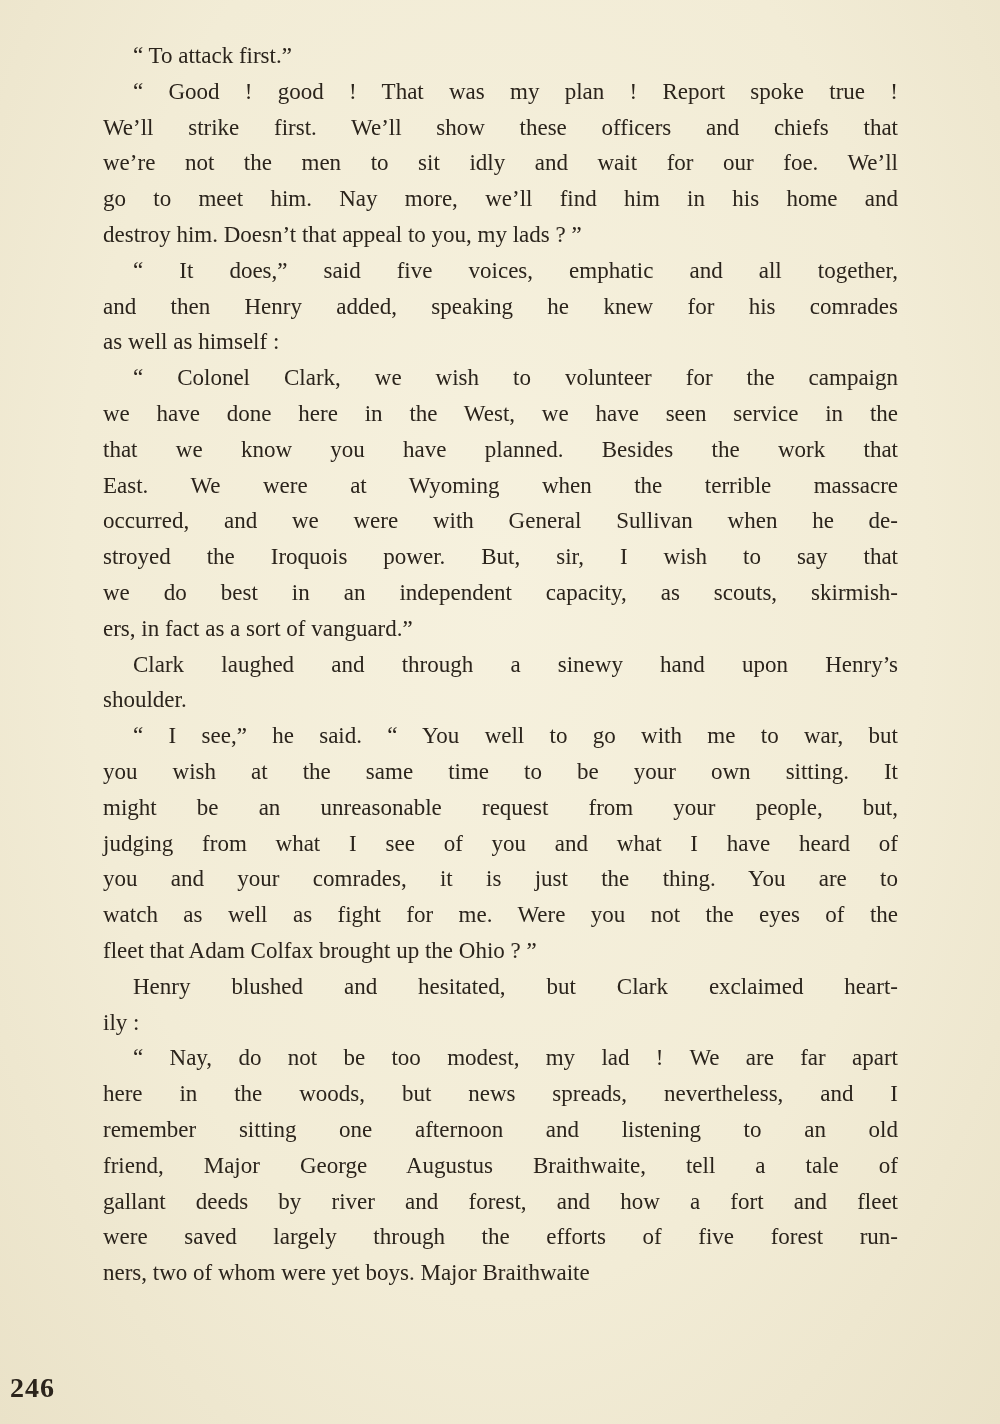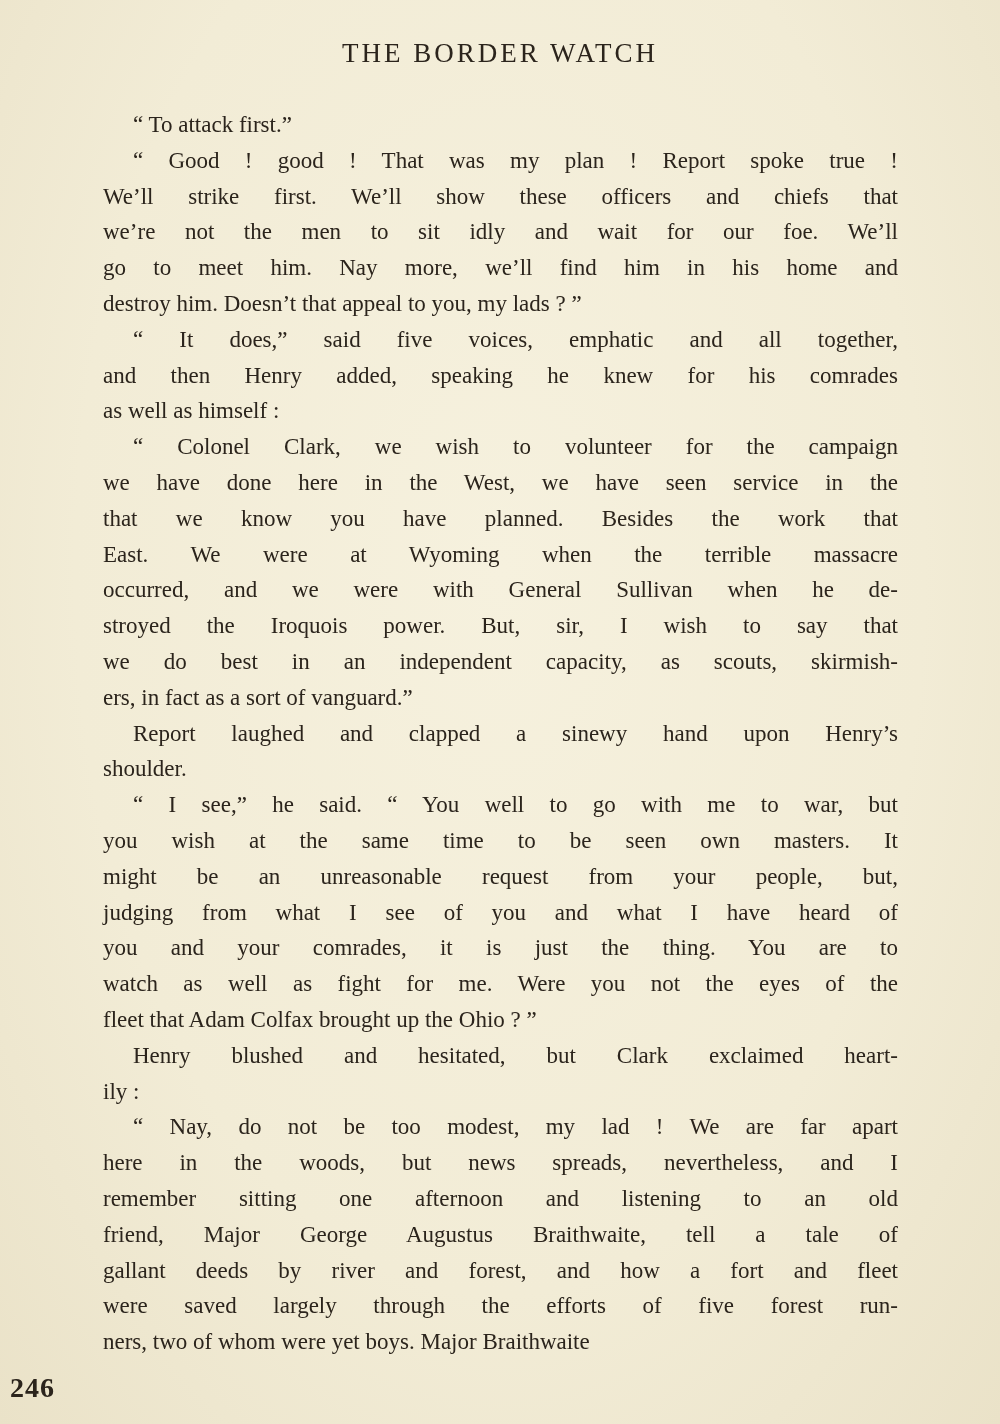--- a/index.html
+++ b/index.html
@@ -56,21 +56,20 @@
     text-align: left;
     font-size: 28px;
     font-weight: 700;
     letter-spacing: 1px;
   }
 </style>
 </head>
 <body>
 
 <div class="page">
-  <div class="running-head">THE BORDER WATCH</div>
 
   <div class="text-body">
       <div class="paragraph">
         <div class="line first last">“ To attack first.”</div>
       </div>
       <div class="paragraph">
         <div class="line first">“ Good ! good !  That was my plan !  Report spoke true !</div>
         <div class="line">We’ll strike first.  We’ll show these officers and chiefs that</div>
         <div class="line">we’re not the men to sit idly and wait for our foe.  We’ll</div>
         <div class="line">go to meet him.  Nay more, we’ll find him in his home and</div>
@@ -85,26 +84,26 @@
         <div class="line first">“ Colonel Clark, we wish to volunteer for the campaign</div>
         <div class="line">we have done here in the West, we have seen service in the</div>
         <div class="line">that we know you have planned.  Besides the work that</div>
         <div class="line">East.  We were at Wyoming when the terrible massacre</div>
         <div class="line">occurred, and we were with General Sullivan when he de-</div>
         <div class="line">stroyed the Iroquois power.  But, sir, I wish to say that</div>
         <div class="line">we do best in an independent capacity, as scouts, skirmish-</div>
         <div class="line last">ers, in fact as a sort of vanguard.”</div>
       </div>
       <div class="paragraph">
-        <div class="line first">Report laughed and clapped a sinewy hand upon Henry’s</div>
+        <div class="line first">Clark laughed and through a sinewy hand upon Henry’s</div>
         <div class="line last">shoulder.</div>
       </div>
       <div class="paragraph">
         <div class="line first">“ I see,” he said.  “ You well to go with me to war, but</div>
-        <div class="line">you wish at the same time to be seen own masters.  It</div>
+        <div class="line">you wish at the same time to be your own sitting.  It</div>
         <div class="line">might be an unreasonable request from your people, but,</div>
         <div class="line">judging from what I see of you and what I have heard of</div>
         <div class="line">you and your comrades, it is just the thing.  You are to</div>
         <div class="line">watch as well as fight for me.  Were you not the eyes of the</div>
         <div class="line last">fleet that Adam Colfax brought up the Ohio ? ”</div>
       </div>
       <div class="paragraph">
         <div class="line first">Henry blushed and hesitated, but Clark exclaimed heart-</div>
         <div class="line last">ily :</div>
       </div>

